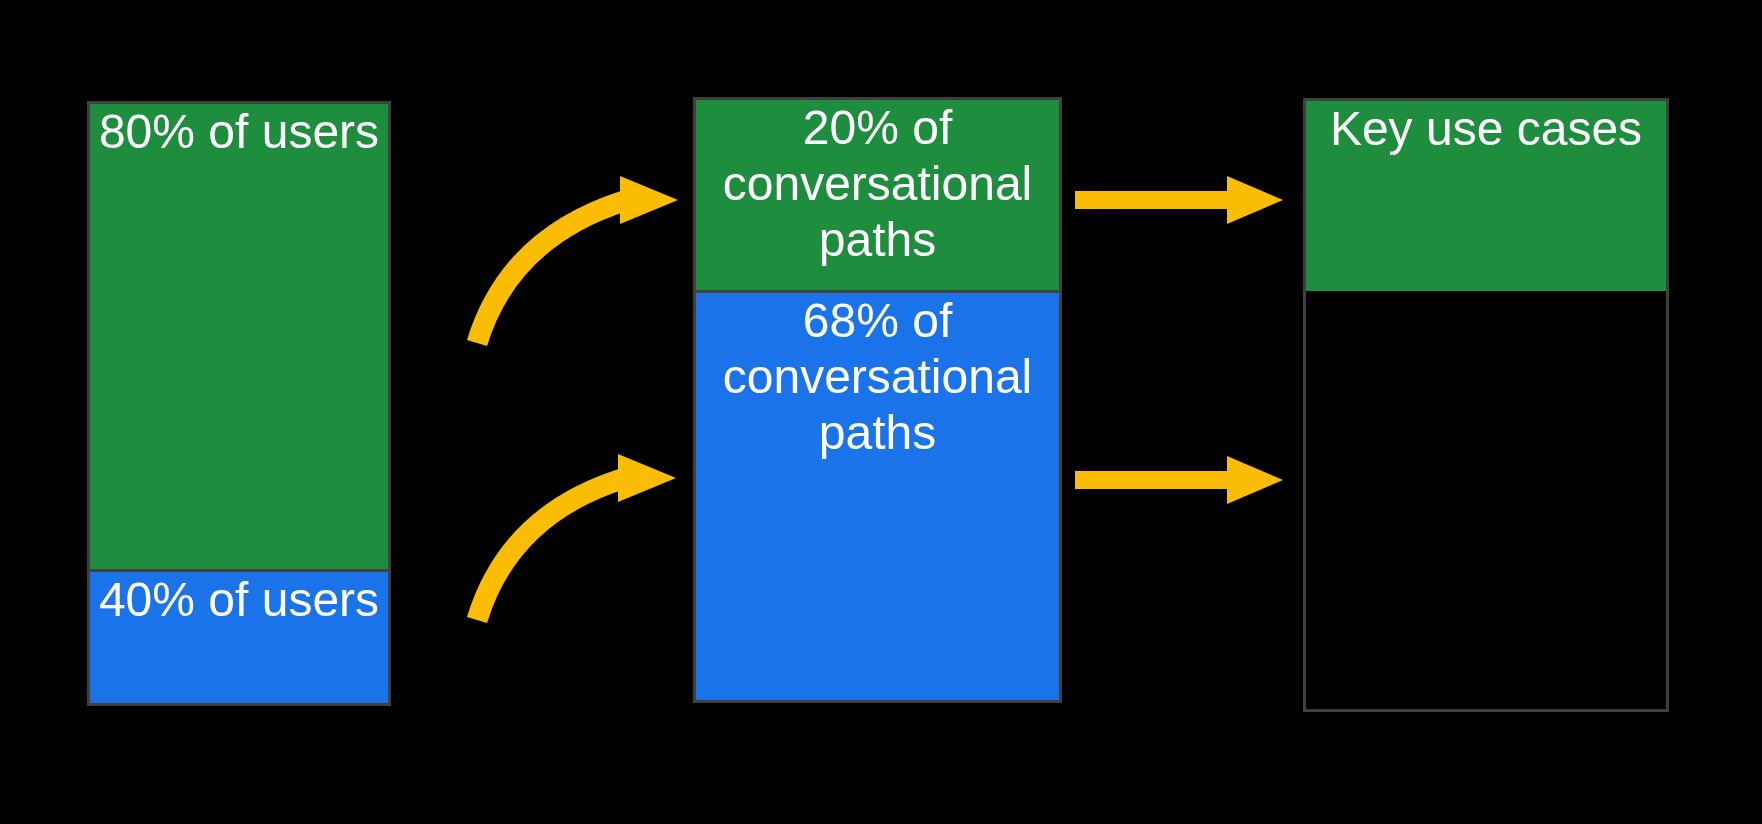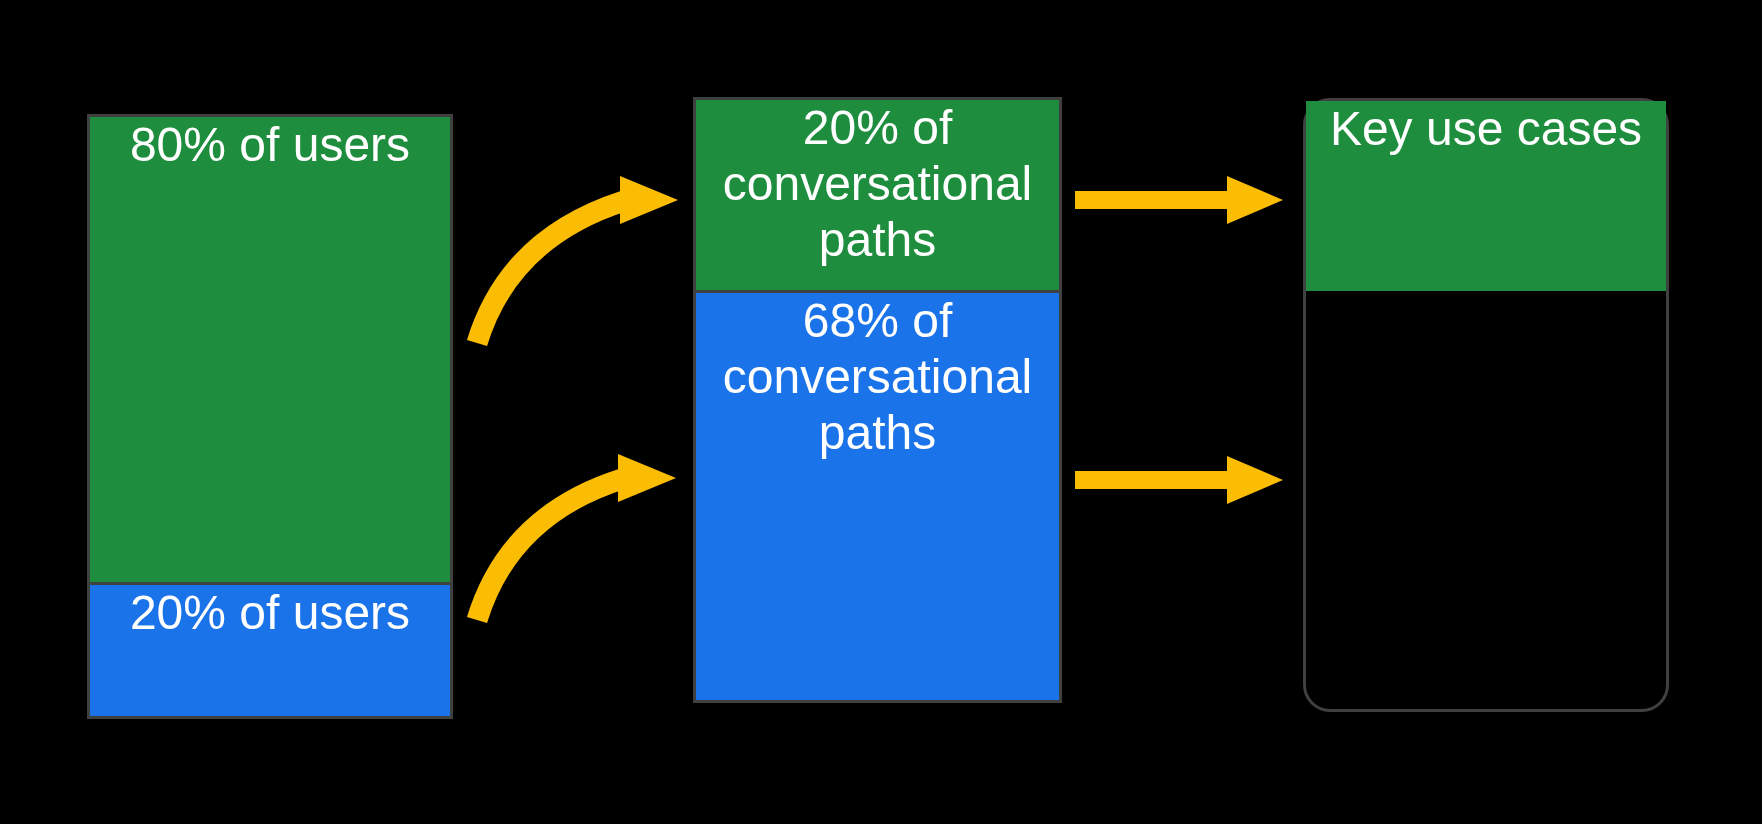--- a/index.html
+++ b/index.html
@@ -14,41 +14,41 @@
   }
   .seg{
     display:flex;justify-content:center;
     text-align:center;color:var(--text,#fff);
     font-size:48px;line-height:1.17;font-weight:400;
     box-sizing:border-box;flex:0 0 auto;
   }
   .seg.blue-seg{background:var(--blue,#1A73E8);border-top:3px solid var(--border,#3F4040);flex:1 1 auto;}
   .seg.green-seg{background:var(--green,#1E8E3E);}
   .seg .label{max-width:330px;}
-  #bar-users{left:87px;top:114px;width:366px;height:605px;}
+  #bar-users{left:87px;top:101px;width:304px;height:605px;}
   #bar-users .green-seg{height:465px;}
   #bar-paths{left:693px;top:97px;width:369px;height:606px;}
   #bar-paths .green-seg{height:190px;}
-  #bar-outcomes{left:1303px;top:98px;width:366px;height:614px;border-radius:27px;}
+  #bar-outcomes{left:1303px;top:98px;width:366px;height:614px;}
   #bar-outcomes .green-seg{height:190px;}
   .arrows{position:absolute;left:0;top:0;pointer-events:none;}
   .arrow-shape{fill:var(--yellow,#FBBC04);}
   .arrow-stroke{stroke:var(--yellow,#FBBC04);fill:none;stroke-width:21;stroke-linecap:butt;}
 </style>
 </head>
 <body>
 
 <div class="canvas">
 
   <div class="bar" id="bar-users">
     <div class="seg green-seg">
       <span class="label">80% of users</span>
     </div>
     <div class="seg blue-seg">
-      <span class="label">20% of users</span>
+      <span class="label">40% of users</span>
     </div>
   </div>
 
   <div class="bar" id="bar-paths">
     <div class="seg green-seg">
       <span class="label">20% of conversational paths</span>
     </div>
     <div class="seg blue-seg">
       <span class="label">68% of conversational paths</span>
     </div>

